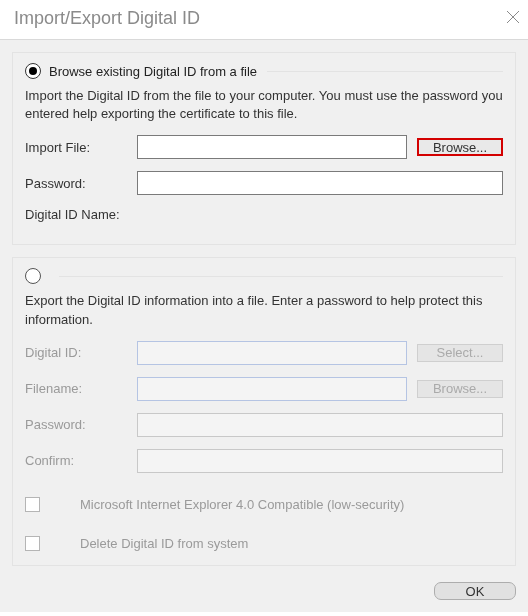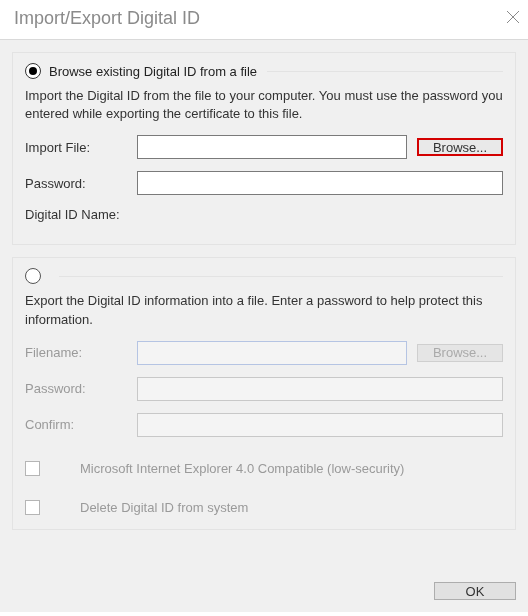--- a/index.html
+++ b/index.html
@@ -133,20 +133,21 @@
       margin-top: auto;
       display: flex;
       justify-content: flex-end;
       padding-top: 10px;
       gap: 8px;
     }
     .footer .btn {
       min-width: 82px;
       margin-left: 0;
       background: #e1e1e1;
+      border-radius: 7px;
     }
     .spacer-input { width: 250px; }
     .hr-after-radio {
       border: none;
       border-top: 1px solid #e3e3e3;
       flex: 1;
       margin-left: 10px;
       align-self: center;
     }
   </style>
@@ -164,21 +165,21 @@
 </div>
 
 <div class="dialog-body">
 
   <div class="group">
     <div class="radio-row">
       <span class="radio selected"></span>
       <span class="radio-label">Browse existing Digital ID from a file</span>
       <hr class="hr-after-radio">
     </div>
-    <div class="desc">Import the Digital ID from the file to your computer. You must use the password you entered while exporting the certificate to this file.</div>
+    <div class="desc">Import the Digital ID from the file to your computer. You must use the password you entered help exporting the certificate to this file.</div>
 
     <div class="form-row">
       <span class="form-label">Import File:</span>
       <input class="form-input spacer-input" value="" style="">
       <button class="btn highlight">Browse...</button>
     </div>
 
     <div class="form-row">
       <span class="form-label">Password:</span>
       <input type="password" class="form-input spacer-input" value="" style="">
@@ -190,20 +191,25 @@
     </div>
   </div>
 
   <div class="group">
     <div class="radio-row">
       <span class="radio unselected"></span>
       <hr class="hr-after-radio">
     </div>
     <div class="desc">Export the Digital ID information into a file. Enter a password to help protect this information.</div>
 
+    <div class="form-row">
+      <span class="form-label disabled">Digital ID:</span>
+      <input class="form-input spacer-input disabled" disabled="" value="" style="">
+      <button class="btn disabled" disabled="">Select...</button>
+    </div>
 
     <div class="form-row">
       <span class="form-label disabled">Filename:</span>
       <input class="form-input spacer-input disabled" disabled="" value="" style="">
       <button class="btn disabled" disabled="">Browse...</button>
     </div>
 
     <div class="form-row">
       <span class="form-label disabled">Password:</span>
       <input type="password" class="form-input spacer-input disabled gray" disabled="" value="" style="">

